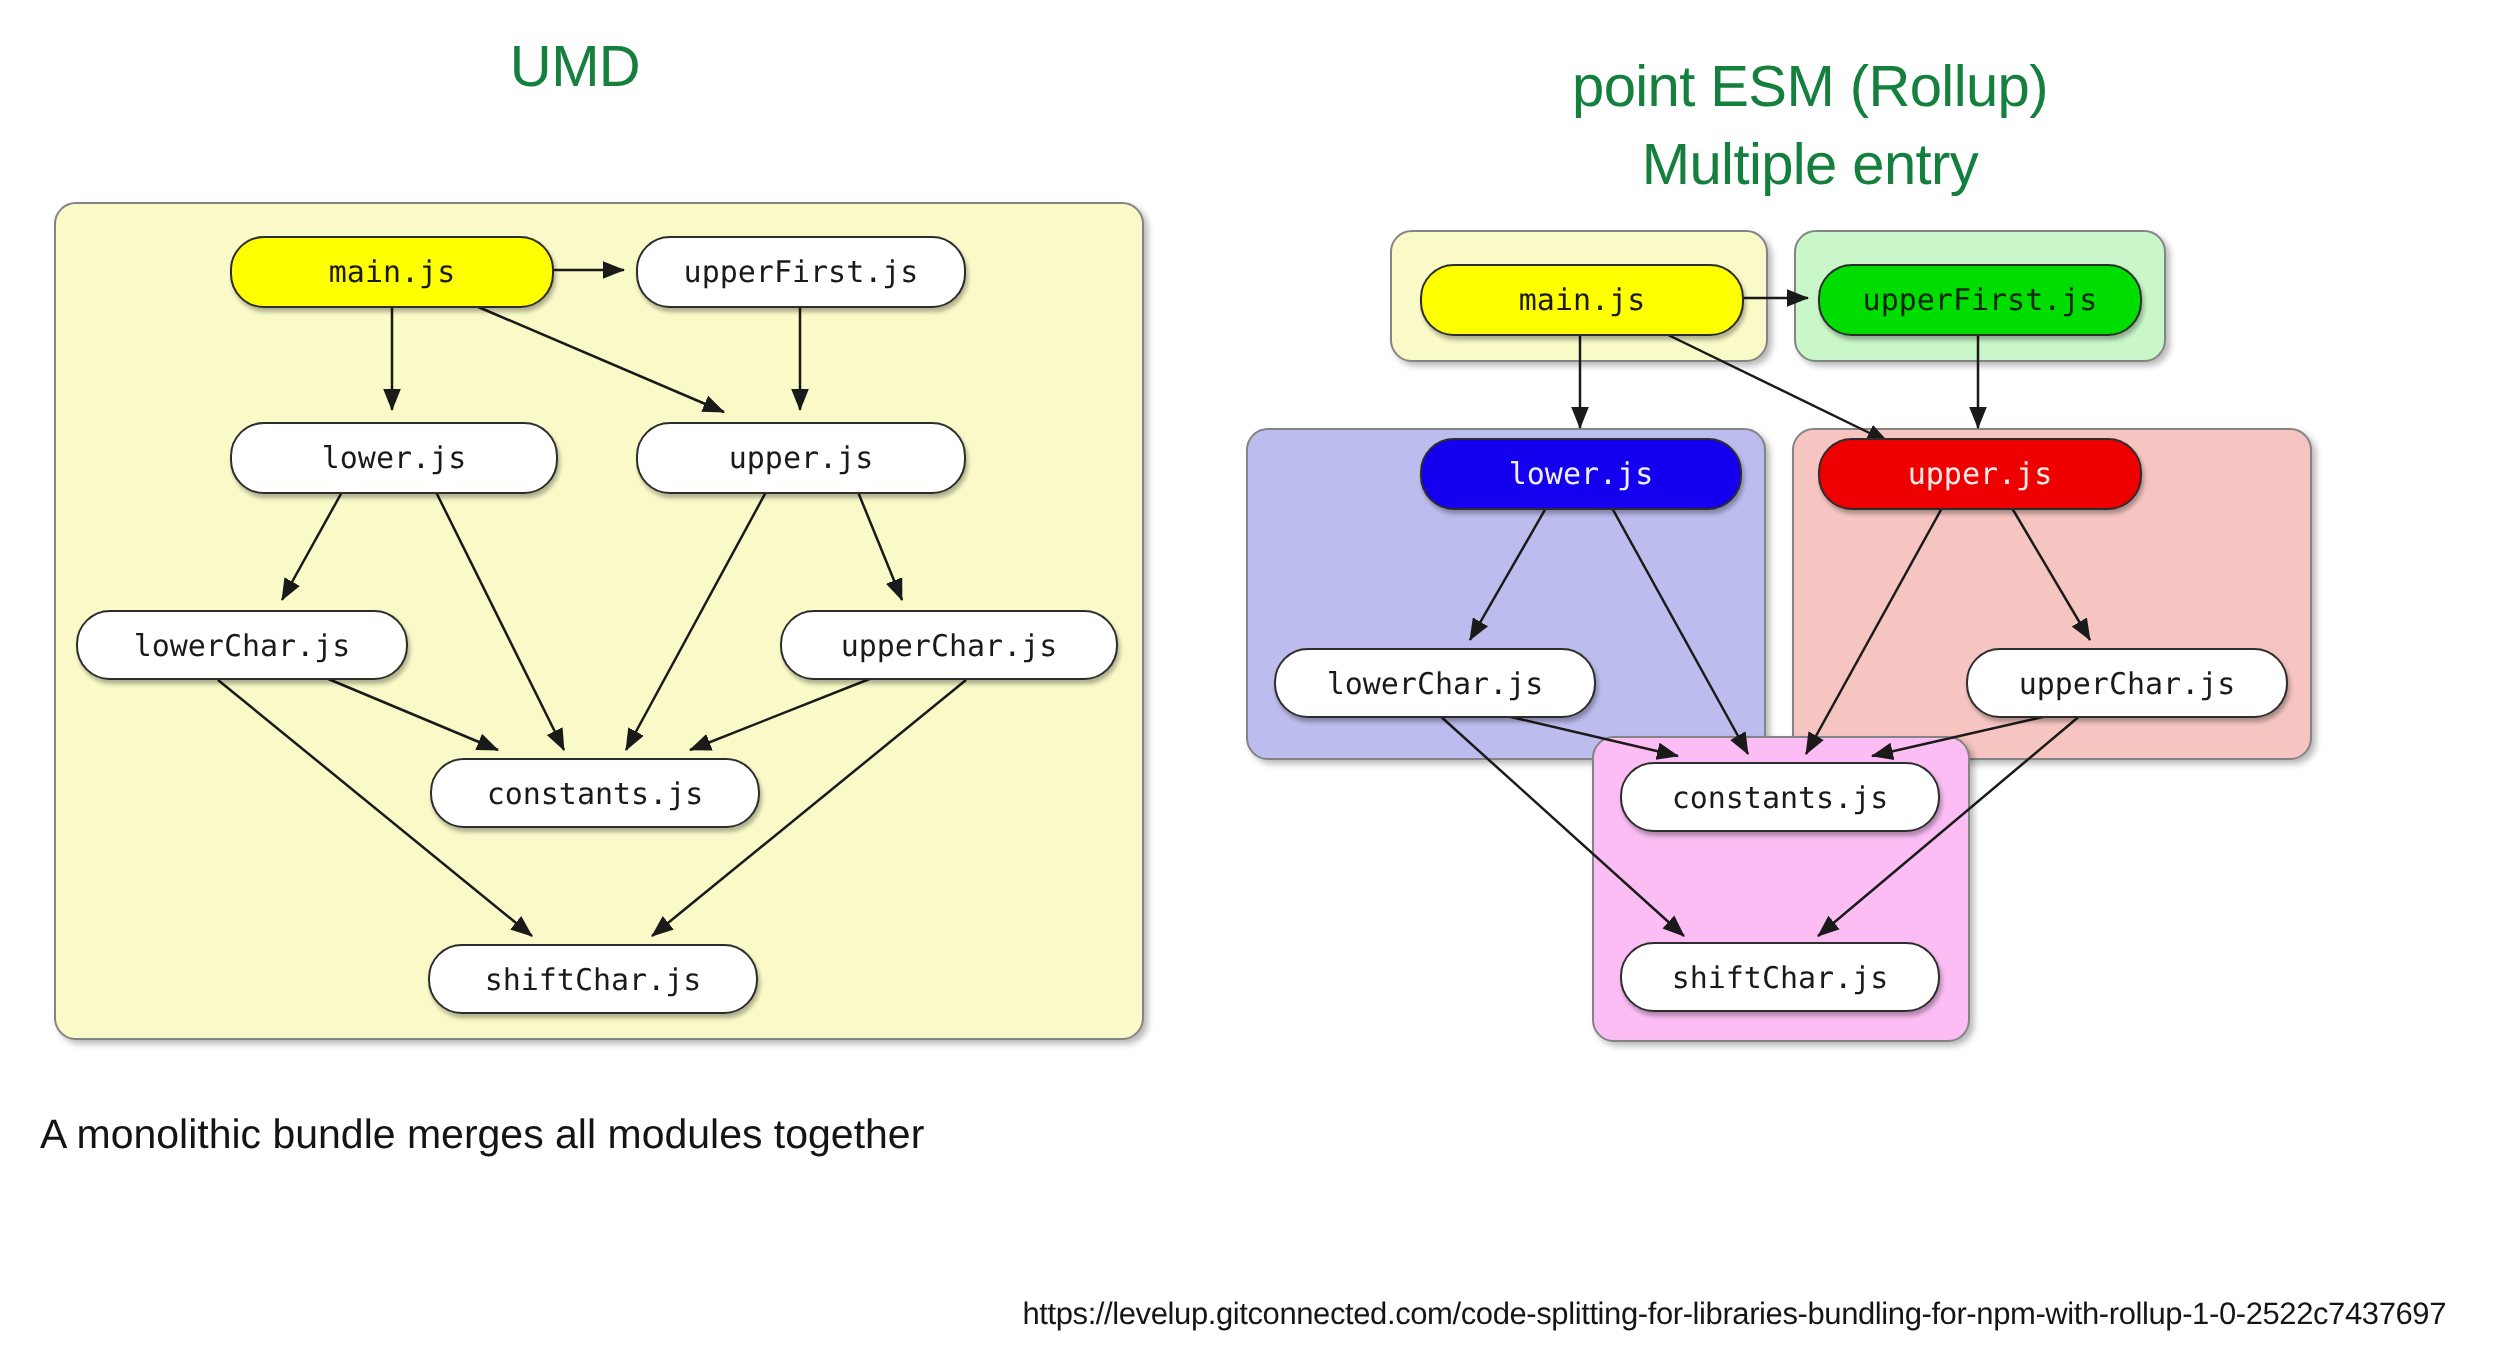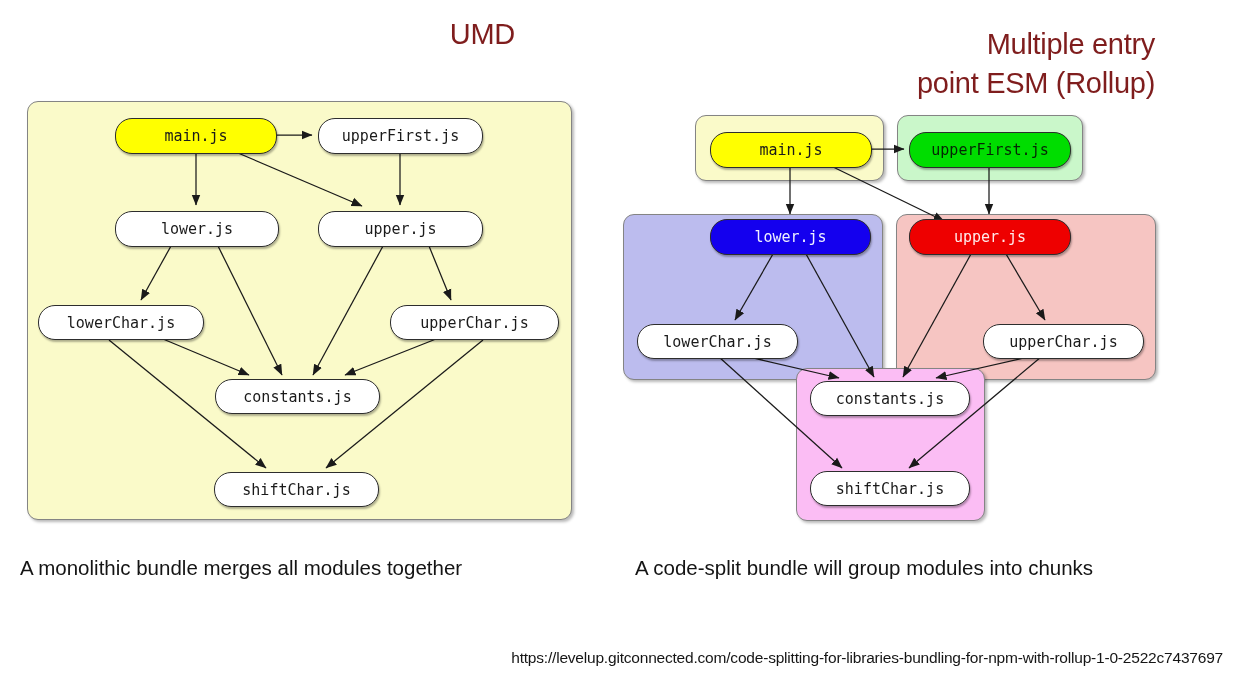--- a/index.html
+++ b/index.html
@@ -1,21 +1,21 @@
 <!DOCTYPE html>
 <html><head>
 <meta charset="utf-8">
 <style>
   html,body{margin:0;padding:0;background:#fff;}
   .canvas{
     position:relative;width:1249px;height:674px;background:#ffffff;
     font-family:"Liberation Sans",sans-serif;color:#111;overflow:hidden;
   }
   
-  .title{position:absolute;text-align:right;font-size:29px;line-height:39px;color:#7f1d1d;letter-spacing:-0.3px;}
+  .title{position:absolute;text-align:center;font-size:29px;line-height:39px;color:#15803d;letter-spacing:-0.3px;}
   .title-left{left:60px;top:15px;width:455px;}
   .title-right{left:655px;top:25px;width:500px;}
   .caption{position:absolute;font-size:20.5px;color:#141414;}
   .caption-left{left:20px;top:556px;width:575px;}
   .caption-right{left:635px;top:556px;width:570px;}
   .source-url{position:absolute;right:26px;top:649px;font-size:15.5px;color:#151515;letter-spacing:-0.2px;}
   
   .box{position:absolute;border-radius:11px;border:1.4px solid #848484;box-shadow:2px 2px 3px rgba(0,0,0,0.28);z-index:1;}
   .bundle-umd{left:27px;top:101px;width:543px;height:417px;background:#fafac9;}
   .chunk-yellow{left:695px;top:115px;width:187px;height:64px;background:#fafac9;}
@@ -40,22 +40,22 @@
 </style>
 </head>
 <body>
 
 <div class="canvas">
 
   <div class="title title-left">
     <div>UMD</div>
   </div>
   <div class="title title-right">
+    <div>point ESM (Rollup)</div>
     <div>Multiple entry</div>
-    <div>point ESM (Rollup)</div>
   </div>
 
   <div class="box bundle-umd"></div>
   <div class="box chunk-yellow"></div>
   <div class="box chunk-green"></div>
   <div class="box chunk-blue"></div>
   <div class="box chunk-red"></div>
   <div class="box chunk-pink"></div>
 
   <svg class="edges" width="1249" height="674">
@@ -104,16 +104,15 @@
   <div class="pill pill-yellow" style="left:710px;top:132px;width:160px;height:34px">main.js</div>
   <div class="pill pill-green" style="left:909px;top:132px;width:160px;height:34px">upperFirst.js</div>
   <div class="pill pill-blue" style="left:710px;top:219px;width:159px;height:34px">lower.js</div>
   <div class="pill pill-red" style="left:909px;top:219px;width:160px;height:34px">upper.js</div>
   <div class="pill" style="left:637px;top:324px;width:159px;height:33px">lowerChar.js</div>
   <div class="pill" style="left:983px;top:324px;width:159px;height:33px">upperChar.js</div>
   <div class="pill" style="left:810px;top:381px;width:158px;height:33px">constants.js</div>
   <div class="pill" style="left:810px;top:471px;width:158px;height:33px">shiftChar.js</div>
 
   <div class="caption caption-left">A monolithic bundle merges all modules together</div>
-  <div class="caption caption-right">A code-split bundle will group modules into chunks</div>
   <div class="source-url">https://levelup.gitconnected.com/code-splitting-for-libraries-bundling-for-npm-with-rollup-1-0-2522c7437697</div>
 
 </div>
 
 </body></html>

